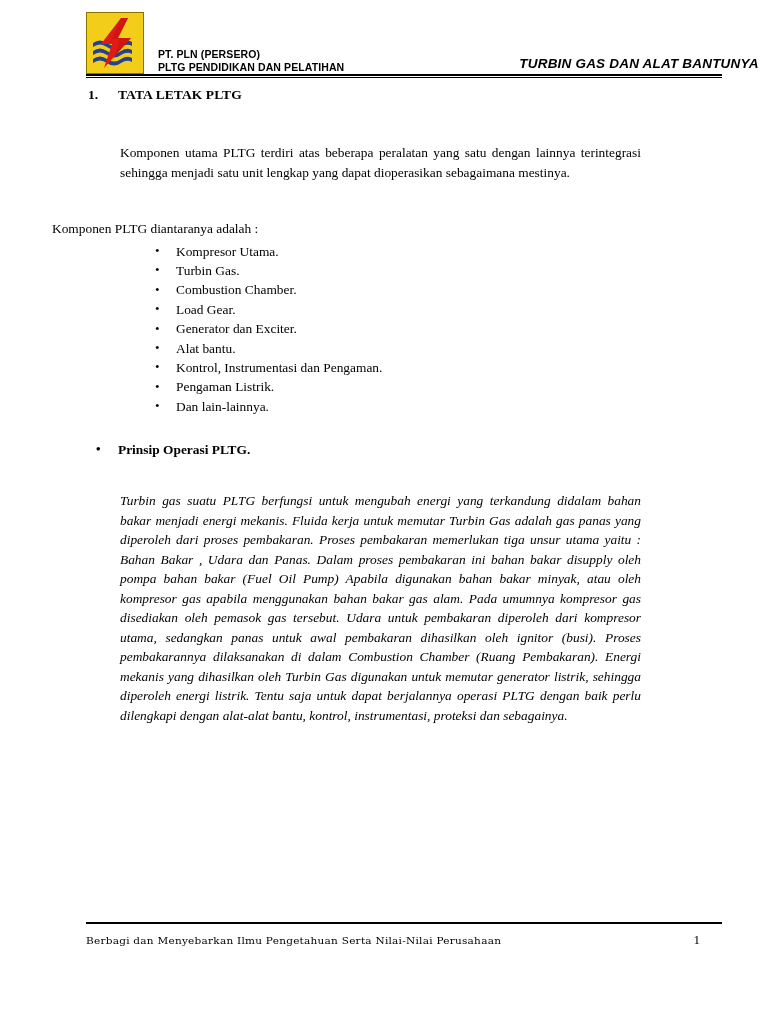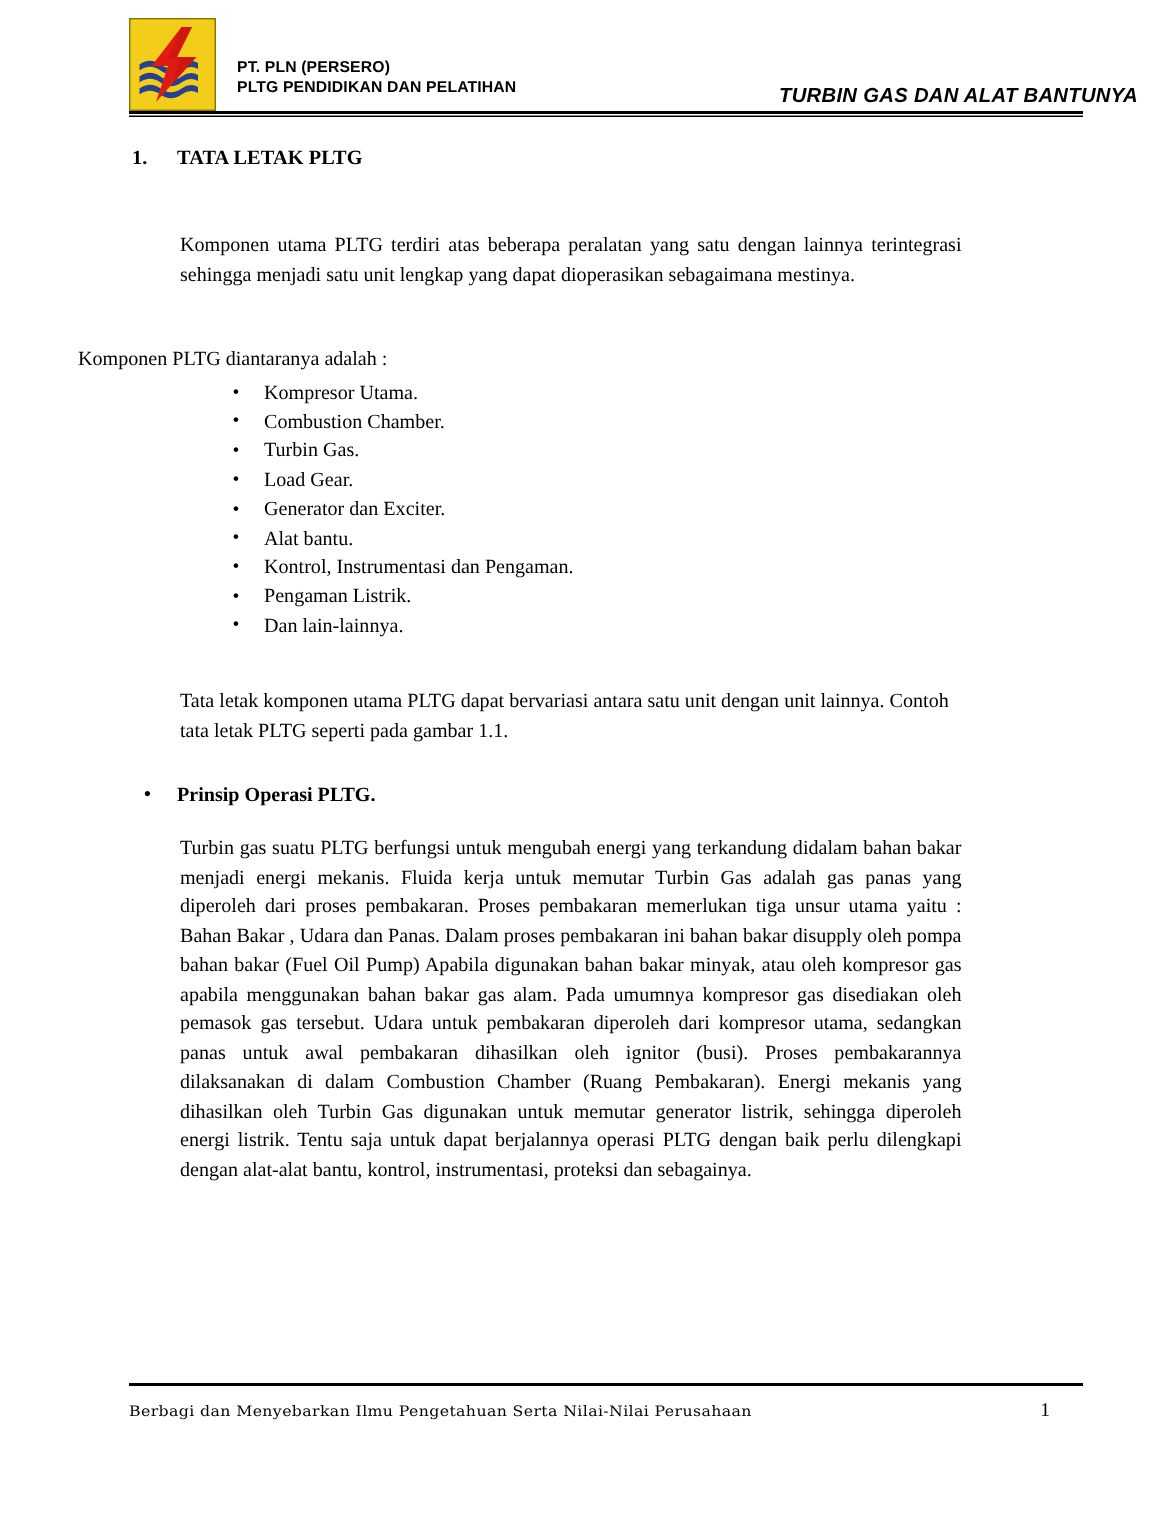--- a/index.html
+++ b/index.html
@@ -26,21 +26,21 @@
   
   .header {
     position: absolute;
     left: 86px;
     top: 12px;
     width: 636px;
     height: 62px;
   }
   .header-inner {
     display: flex;
-    align-items: center;
+    align-items: flex-end;
     height: 62px;
   }
   .logo-box {
     width: 56px;
     height: 60px;
     background: #F2CE1B;
     border: 1px solid #8a7400;
     position: relative;
     flex: 0 0 auto;
     overflow: hidden;
@@ -90,21 +90,21 @@
   }
   .header-rule .thin {
     height: 1px;
     background: #000;
   }
 
   
   .content {
     position: absolute;
     left: 0;
-    top: 96px;
+    top: 86px;
     width: 687px;
   }
 
   .section-heading {
     position: relative;
     margin-left: 88px;
     font-weight: bold;
     font-size: 13.5px;
     line-height: 18px;
     letter-spacing: 0.1px;
@@ -169,21 +169,22 @@
   }
   .prinsip-heading::before {
     content: "\2022";
     position: absolute;
     left: 0;
     top: -1px;
     font-size: 13px;
   }
 
   .main-para {
-    margin-top: 16px;
+    margin-top: 32px;
+    font-style: italic;
   }
 
   
   .footer {
     position: absolute;
     left: 86px;
     top: 922px;
     width: 636px;
   }
   .footer-rule {
@@ -254,31 +255,30 @@
     <div class="section-heading">
       <span class="num">1.</span><span>TATA LETAK PLTG</span>
     </div>
 
     <div class="para intro-para">Komponen utama PLTG terdiri atas beberapa peralatan yang satu dengan lainnya terintegrasi sehingga menjadi satu unit lengkap yang dapat dioperasikan sebagaimana mestinya.</div>
 
     <div class="list-lead">Komponen PLTG diantaranya adalah :</div>
 
     <ul class="bullets">
       <li>Kompresor Utama.</li>
+      <li>Turbin Gas.</li>
       <li>Combustion Chamber.</li>
-      <li>Turbin Gas.</li>
       <li>Load Gear.</li>
       <li>Generator dan Exciter.</li>
       <li>Alat bantu.</li>
       <li>Kontrol, Instrumentasi dan Pengaman.</li>
       <li>Pengaman Listrik.</li>
       <li>Dan lain-lainnya.</li>
     </ul>
 
-    <div class="para nojust tata-para">Tata letak komponen utama PLTG dapat bervariasi antara satu unit dengan unit lainnya. Contoh tata letak PLTG seperti pada gambar 1.1.</div>
 
     <div class="prinsip-heading">Prinsip Operasi PLTG.</div>
 
     <div class="para main-para">Turbin gas suatu PLTG berfungsi untuk mengubah energi yang terkandung didalam bahan bakar menjadi energi mekanis. Fluida kerja untuk memutar Turbin Gas adalah gas panas yang diperoleh dari proses pembakaran. Proses pembakaran memerlukan tiga unsur utama yaitu : Bahan Bakar , Udara dan Panas. Dalam proses pembakaran ini bahan bakar disupply oleh pompa bahan bakar (Fuel Oil Pump) Apabila digunakan bahan bakar minyak, atau oleh kompresor gas apabila menggunakan bahan bakar gas alam. Pada umumnya kompresor gas disediakan oleh pemasok gas tersebut. Udara untuk pembakaran diperoleh dari kompresor utama, sedangkan panas untuk awal pembakaran dihasilkan oleh ignitor (busi). Proses pembakarannya dilaksanakan di dalam Combustion Chamber (Ruang Pembakaran). Energi mekanis yang dihasilkan oleh Turbin Gas digunakan untuk memutar generator listrik, sehingga diperoleh energi listrik. Tentu saja untuk dapat berjalannya operasi PLTG dengan baik perlu dilengkapi dengan alat-alat bantu, kontrol, instrumentasi, proteksi dan sebagainya.</div>
 
   </div>
 
   <div class="footer">
     <div class="footer-rule">
       <div class="thick"></div>

